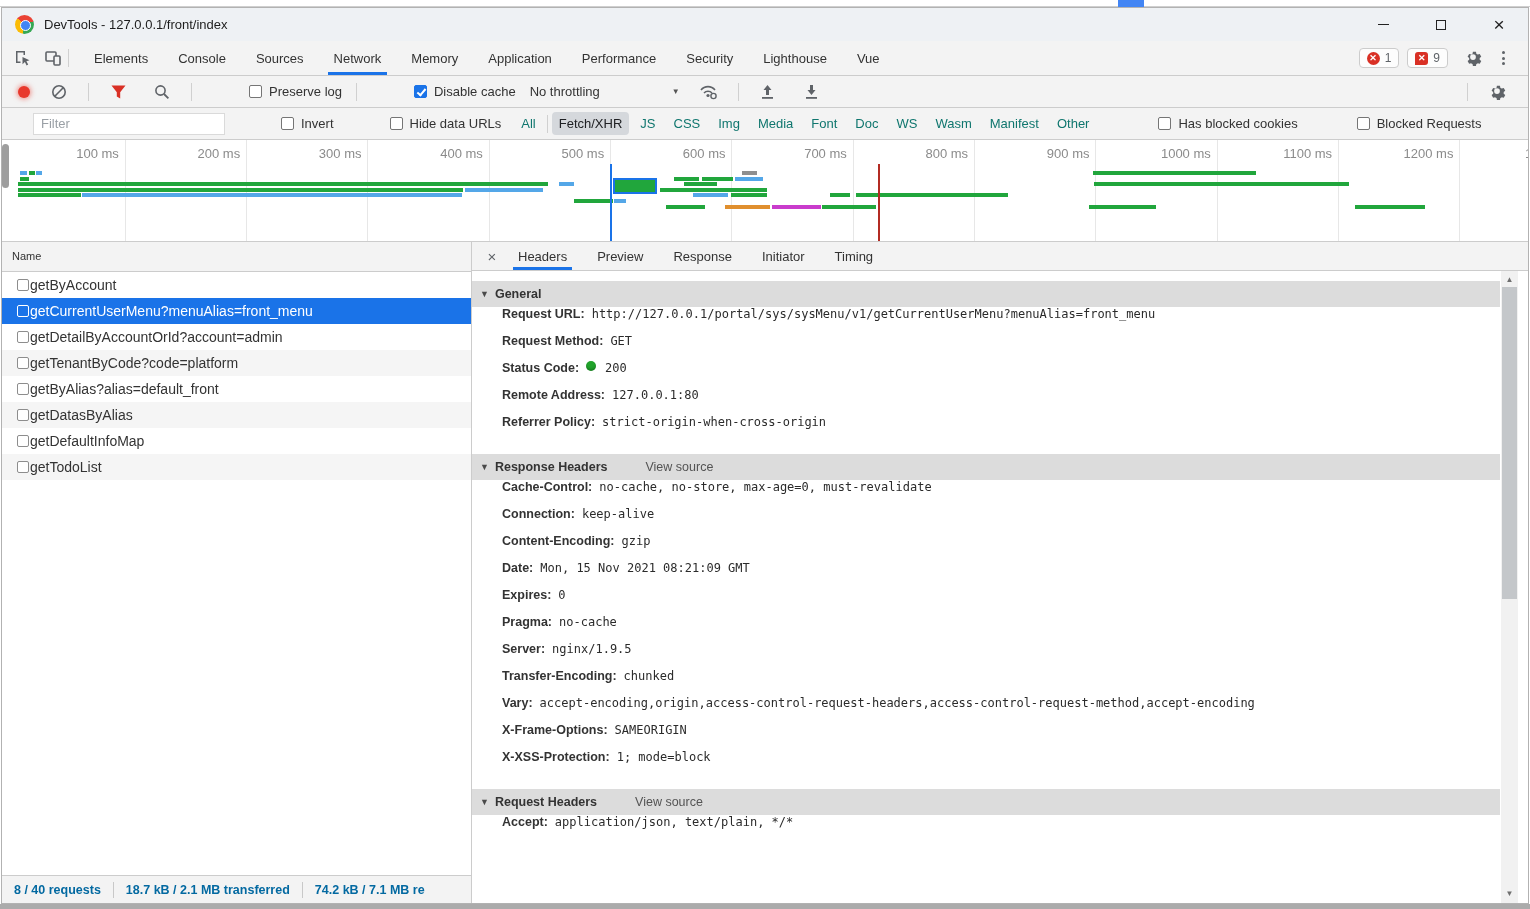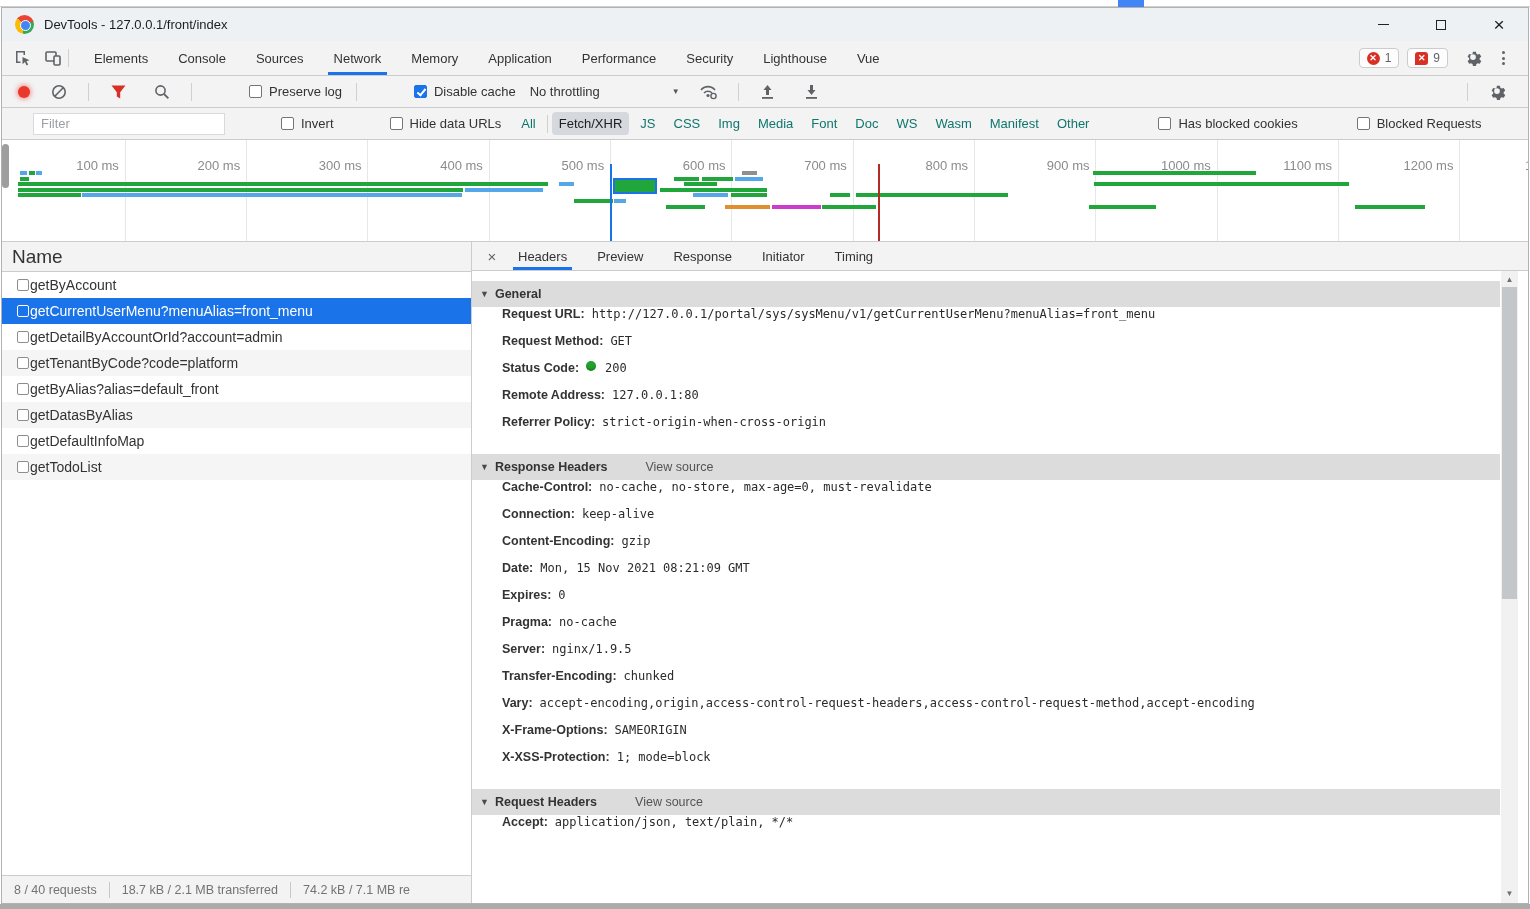--- a/index.html
+++ b/index.html
@@ -54,37 +54,37 @@
   .filter-input { width:200px; height:22px; border:1px solid #dadada; background:#fff; font-size:13px; padding:0 7px; color:#333; font-family:"Liberation Sans",sans-serif;margin-left:22px; }
   .filter-input::placeholder { color:#9aa0a6; }
   .types { display:flex; align-items:center; gap:4px; }
   .type { padding:4px 7px; border-radius:4px; color:#0f766e; white-space:nowrap; }
   .type.active { background:#d5d8dc; color:#202124; }
   .extras { display:flex; gap:16px; margin-left:6px; }
 
   
   .overview { position:relative; height:102px; background:#fff; border-bottom:1px solid #ccc; overflow:hidden; flex:none; }
   .grid-line { position:absolute; top:0; bottom:0; width:1px; background:#e7e7e7; }
-  .tick { position:absolute; top:18px; width:80px; font-size:13px; color:#8b8b8b; text-align:right; white-space:nowrap; }
+  .tick { position:absolute; top:6px; width:80px; font-size:13px; color:#8b8b8b; text-align:right; white-space:nowrap; }
   .wbar { position:absolute; height:4px; }
   .sel-bar { position:absolute; border:2px solid #1a73e8; z-index:3; }
   .vline { position:absolute; top:24px; bottom:0; z-index:2; }
   .grip { position:absolute; left:0; top:4px; width:7px; height:44px; background:#9e9e9e; border-radius:4px; }
 
   
   .content { flex:1; display:flex; min-height:0; }
   .left-pane { width:470px; flex:none; border-right:1px solid #ccc; display:flex; flex-direction:column; background:#fff; }
-  .name-header { height:30px; line-height:29px; padding-left:10px; font-size:19px; color:#333; background:#f3f3f3; border-bottom:1px solid #ccc; flex:none; }
+  .name-header { height:30px; line-height:29px; padding-left:10px; font-size:11px; color:#333; background:#f3f3f3; border-bottom:1px solid #ccc; flex:none; }
   .req-list { flex:1; overflow:hidden; }
   .req-row { height:26px; display:flex; align-items:center; gap:1px; padding-left:15px; font-size:14px; color:#333; white-space:nowrap; }
   .req-row.alt { background:#f5f5f5; }
   .req-row.selected { background:#1a73e8; color:#fff; }
   .req-cb { width:12px; height:12px; border:1px solid #8d8d8d; border-radius:2px; background:#fff; flex:none; }
   .selected .req-cb { border-color:#fff; background:transparent; }
-  .statusbar { height:28px; border-top:1px solid #ccc; background:#f3f3f3; display:flex; align-items:center; font-size:12.5px; color:#737373; flex:none; overflow:hidden; }
+  .statusbar { height:28px; border-top:1px solid #ccc; background:#f3f3f3; display:flex; align-items:center; font-size:12.5px; color:#0369a1; flex:none; overflow:hidden;font-weight:bold; }
   .status-item { padding:0 12px; white-space:nowrap; }
   .status-sep { width:1px; height:16px; background:#c8c8c8; flex:none; }
 
   
   .right-pane { flex:1; position:relative; background:#fff; min-width:0; }
   .detail-tabs { height:29px; background:#f3f3f3; border-bottom:1px solid #ccc; display:flex; align-items:center; padding-left:7px; }
   .close-x { width:26px; text-align:center; color:#5f6368; font-size:15px; flex:none; }
   .dtab { padding:0 13px; height:100%; display:flex; align-items:center; font-size:13px; color:#333; position:relative; margin-right:4px; white-space:nowrap; }
   .dtab.active::after { content:""; position:absolute; left:8px; right:8px; bottom:0; height:3px; background:#1a73e8; }
   .detail-body { position:absolute; top:29px; left:0; right:28px; bottom:0; overflow:hidden; }

